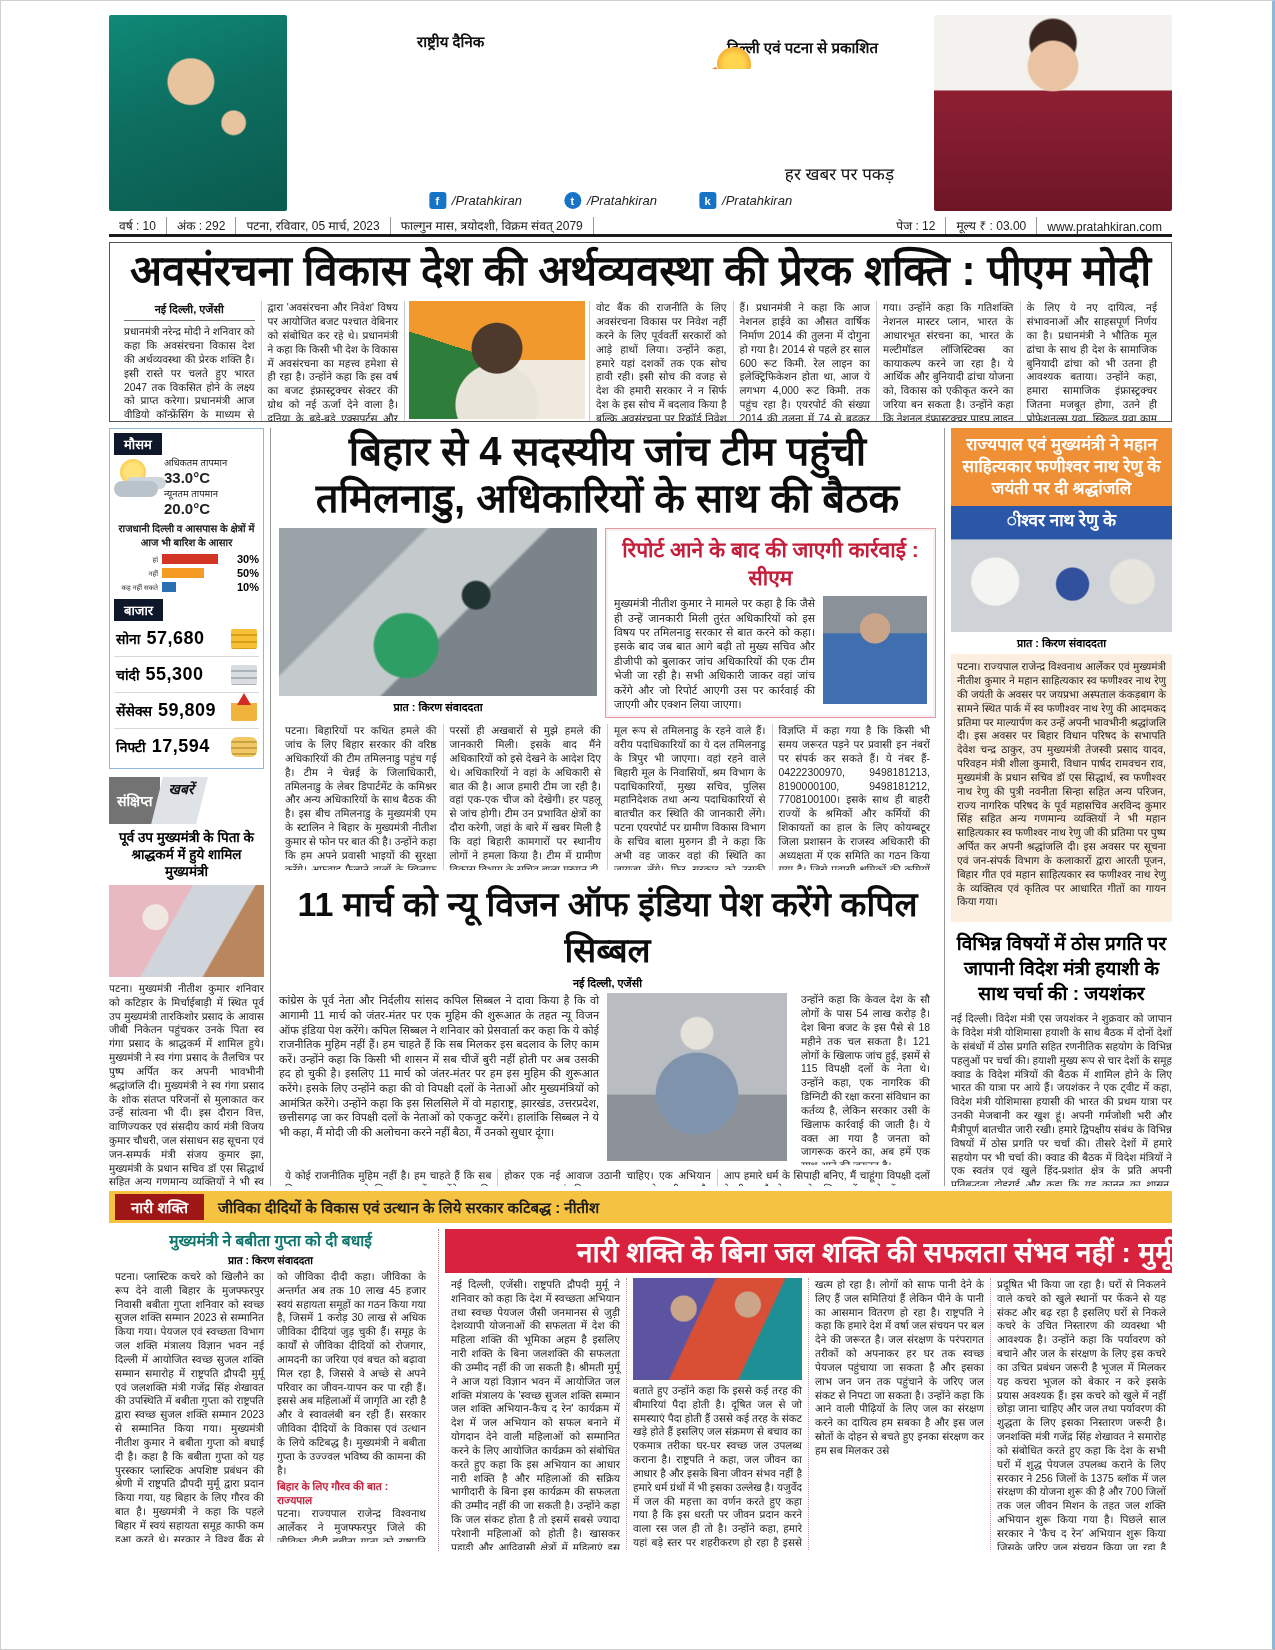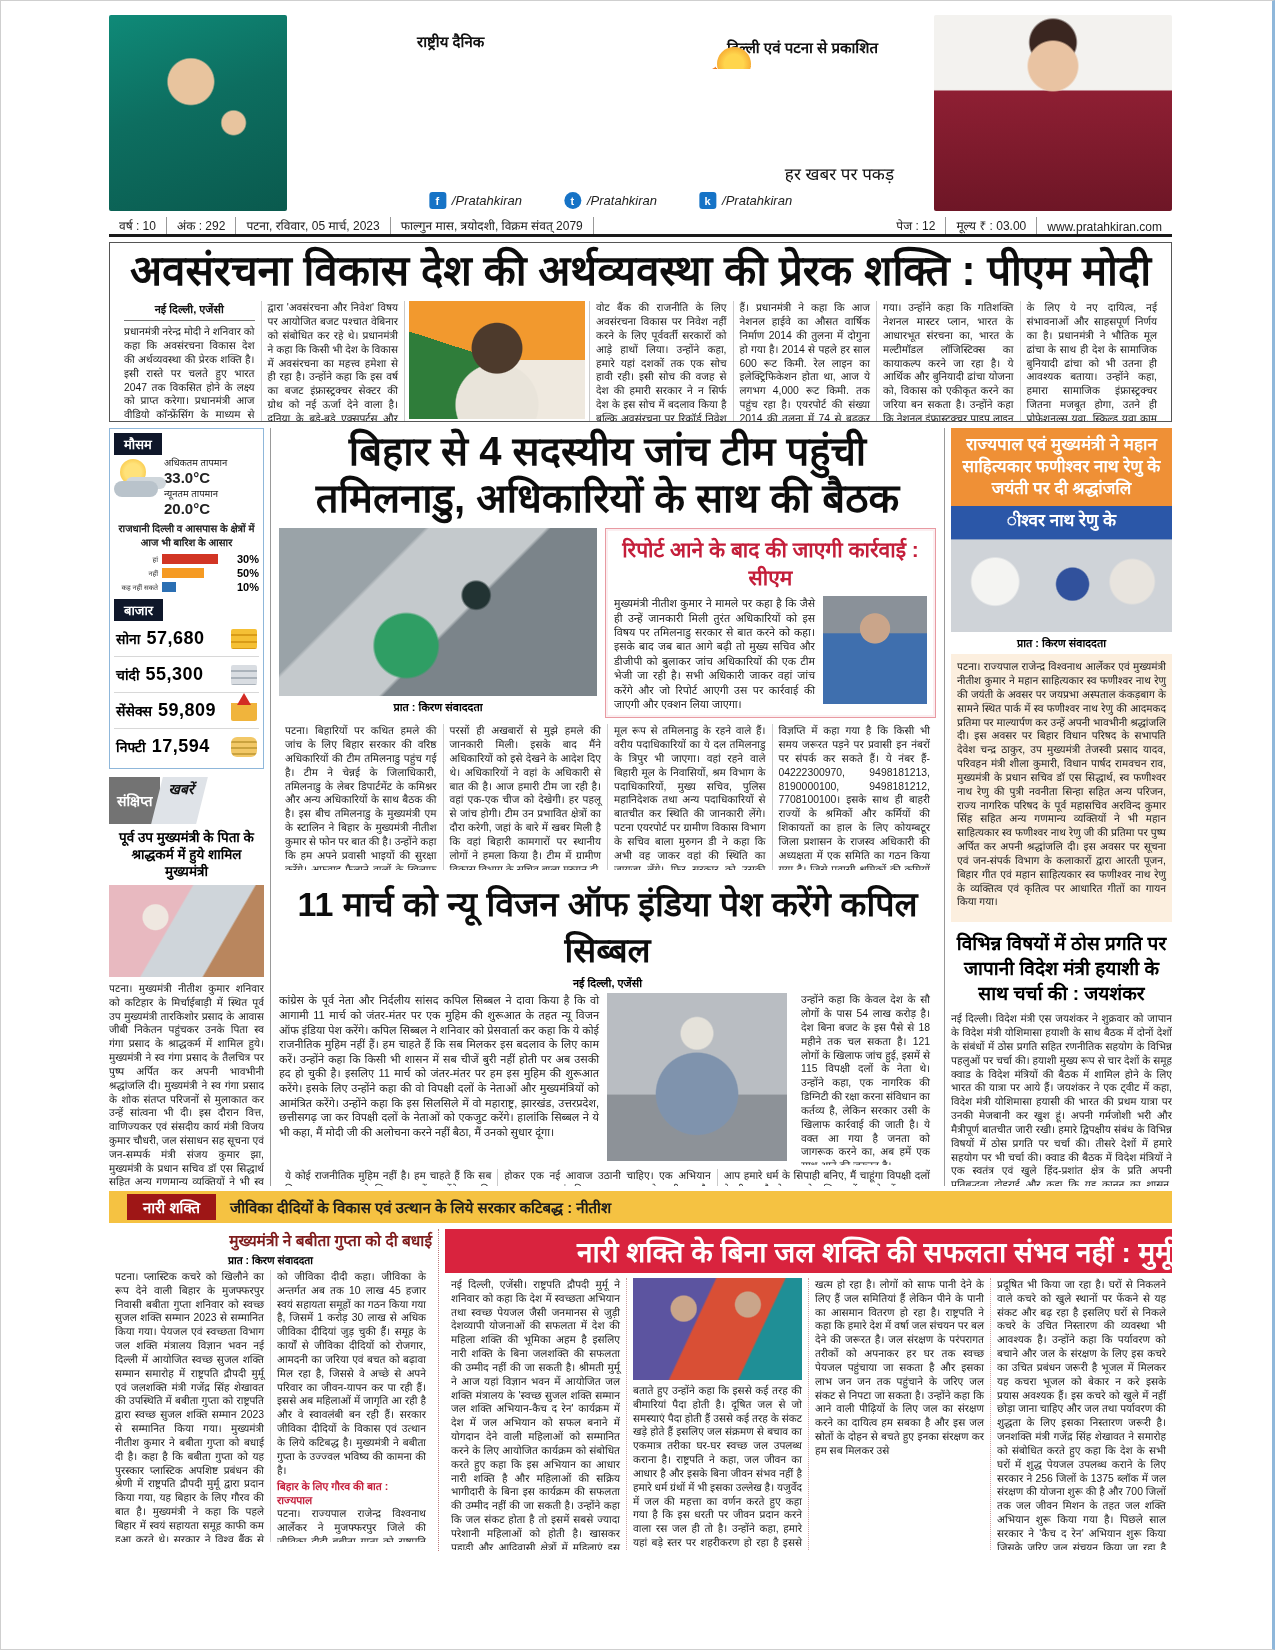--- a/index.html
+++ b/index.html
@@ -152,26 +152,26 @@
       radial-gradient(circle at 82% 60%, #e8e4de 0 11%, transparent 12%),
       linear-gradient(180deg,#2b57a8 0 26%, #cfd3d8 27%); }
   .renu-banner { position:absolute; left:0; top:2px; width:100%; text-align:center; color:#fff;
                  font-weight:bold; font-size:17px; }
   .peach { background:#fcefdf; padding:6px; margin-top:4px; height:268px; overflow:hidden; }
   .jai-head { font-size:19px; font-weight:900; text-align:center; line-height:1.3; margin:10px 0 6px; }
   .jai-body { height:212px; overflow:hidden; }
 
   
   .naari { margin-top:5px; height:32px; background:#f5c242; display:flex; align-items:center; gap:14px; padding:0 6px; }
-  .naari .tag { background:#9e1616; color:#fff; font-weight:bold; font-size:15px; padding:3px 16px;margin-left:12px; }
+  .naari .tag { background:#9e1616; color:#fff; font-weight:bold; font-size:15px; padding:3px 16px; }
   .naari .txt { font-size:15px; font-weight:bold; color:#1d1d1d; }
   .bot-head { font-size:31px; font-weight:900; text-align:center; margin-top:8px; color:#0d0d0d; }
   .bot-row { display:flex; margin-top:6px; height:322px; overflow:hidden; }
   .babita { width:330px; border-right:1px dotted #b77; padding-right:6px; overflow:hidden; }
-  .babita h3 { color:#7f1d1d; font-size:15.5px; font-weight:900; text-align:right; }
+  .babita h3 { color:#0f766e; font-size:15.5px; font-weight:900; text-align:center; }
   .babita .by { font-size:10.5px; font-weight:bold; text-align:center; margin:2px 0 3px; }
   .babita .cols2 { display:flex; height:272px; overflow:hidden; }
   .murmu { flex:1; padding-left:6px; overflow:hidden; }
   .murmu .redbox { background:#d9233e; color:#fff; font-size:28px; font-weight:900; text-align:right;
                    padding:3px 0; }
   .murmu .cols4 { display:flex; margin-top:5px; height:272px; overflow:hidden; }
   .murmu .col { border-right:1px dotted #c99; }
   .ph-murmu { width:100%; height:102px; margin-bottom:4px; background:
       radial-gradient(circle at 30% 30%, #caa58a 0 9%, transparent 10%),
       radial-gradient(circle at 68% 26%, #caa58a 0 9%, transparent 10%),

